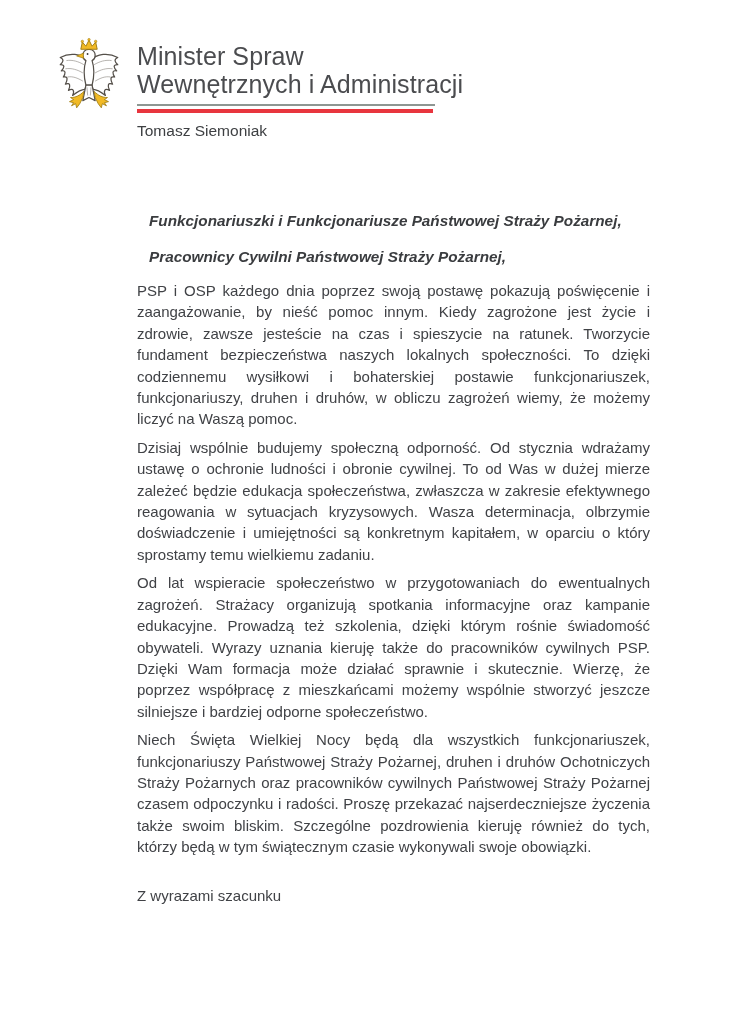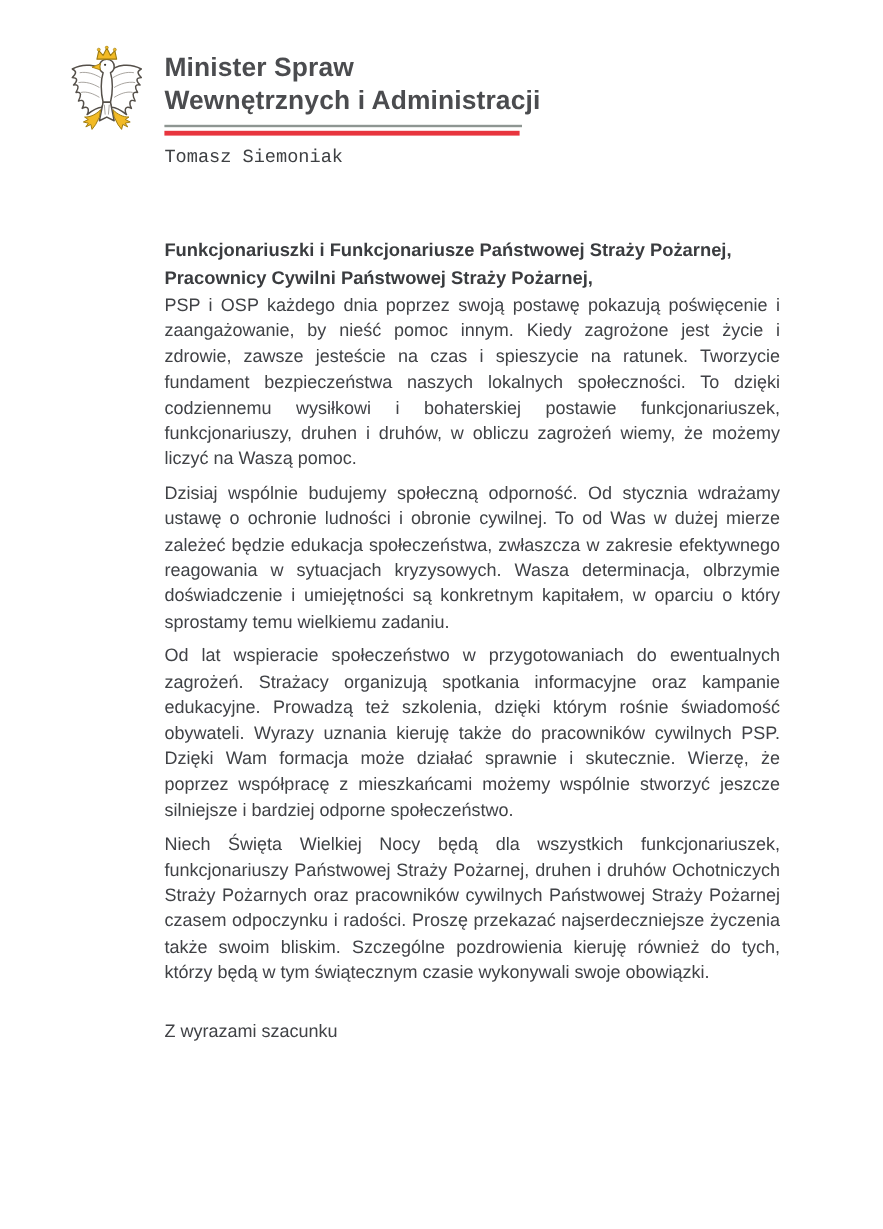--- a/index.html
+++ b/index.html
@@ -6,32 +6,32 @@
   .page {
     position:relative;
     width:736px; height:1024px;
     background:#ffffff;
     font-family:"Liberation Sans", sans-serif;
     overflow:hidden;
   }
   .emblem { position:absolute; left:56px; top:38px; width:66px; height:77px; }
   .ministry {
     position:absolute; left:137px; top:42px;
-    font-size:22px; line-height:28px;
-    color:#4b4c4f; letter-spacing:0.1px;font-weight:bold;
+    font-size:25px; line-height:28px;
+    color:#4b4c4f; letter-spacing:0.1px;
   }
   .rule-thin { position:absolute; left:137px; top:104px; width:298px; height:1.5px; background:#8e9692; }
   .rule-red  { position:absolute; left:137px; top:108.5px; width:296px; height:4.5px; background:#e8353e; }
-  .minister  { position:absolute; left:137px; top:122px; font-size:15.5px; color:#3e4043;font-family:Liberation Mono, monospace; }
+  .minister  { position:absolute; left:137px; top:122px; font-size:15.5px; color:#3e4043; }
   .letter {
     position:absolute; left:137px; top:197px; width:513px;
     color:#404246;
   }
   .salutation p {
-    margin:0; font-weight:bold; font-size:15.3px; line-height:23.5px; color:#3a3c3f;
+    margin:12px; font-weight:bold; font-size:15.3px; line-height:23.5px; color:#3a3c3f;font-style:italic;
   }
   p.body {
     margin:0 0 7px 0;
     font-size:15px; line-height:21.4px;
     text-align:justify; text-justify:inter-word;
     color:#404246;
   }
   p.body.first { margin-top:44px; }
   p.closing { margin:29px 0 0 0; font-size:15px; color:#404246; }
 </style>

